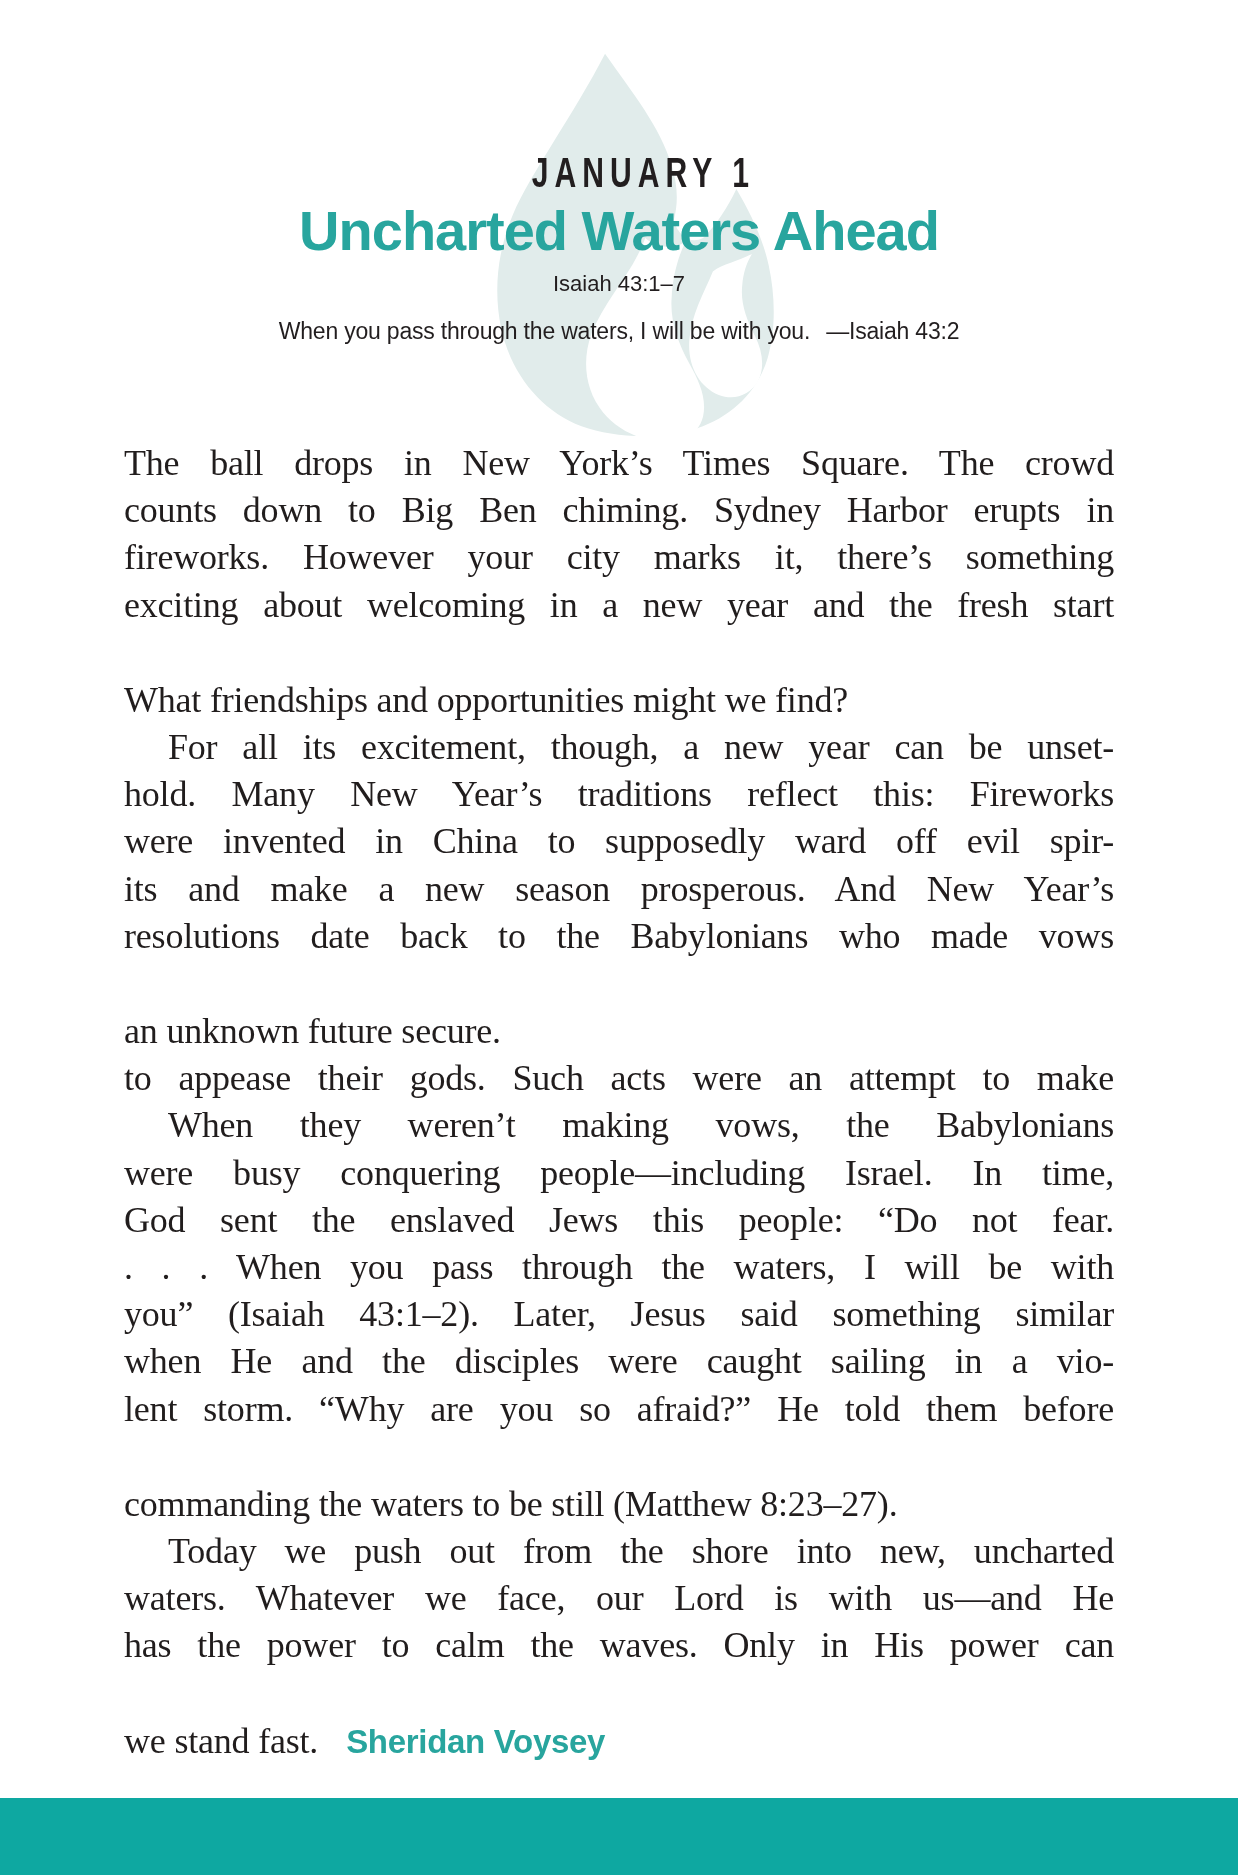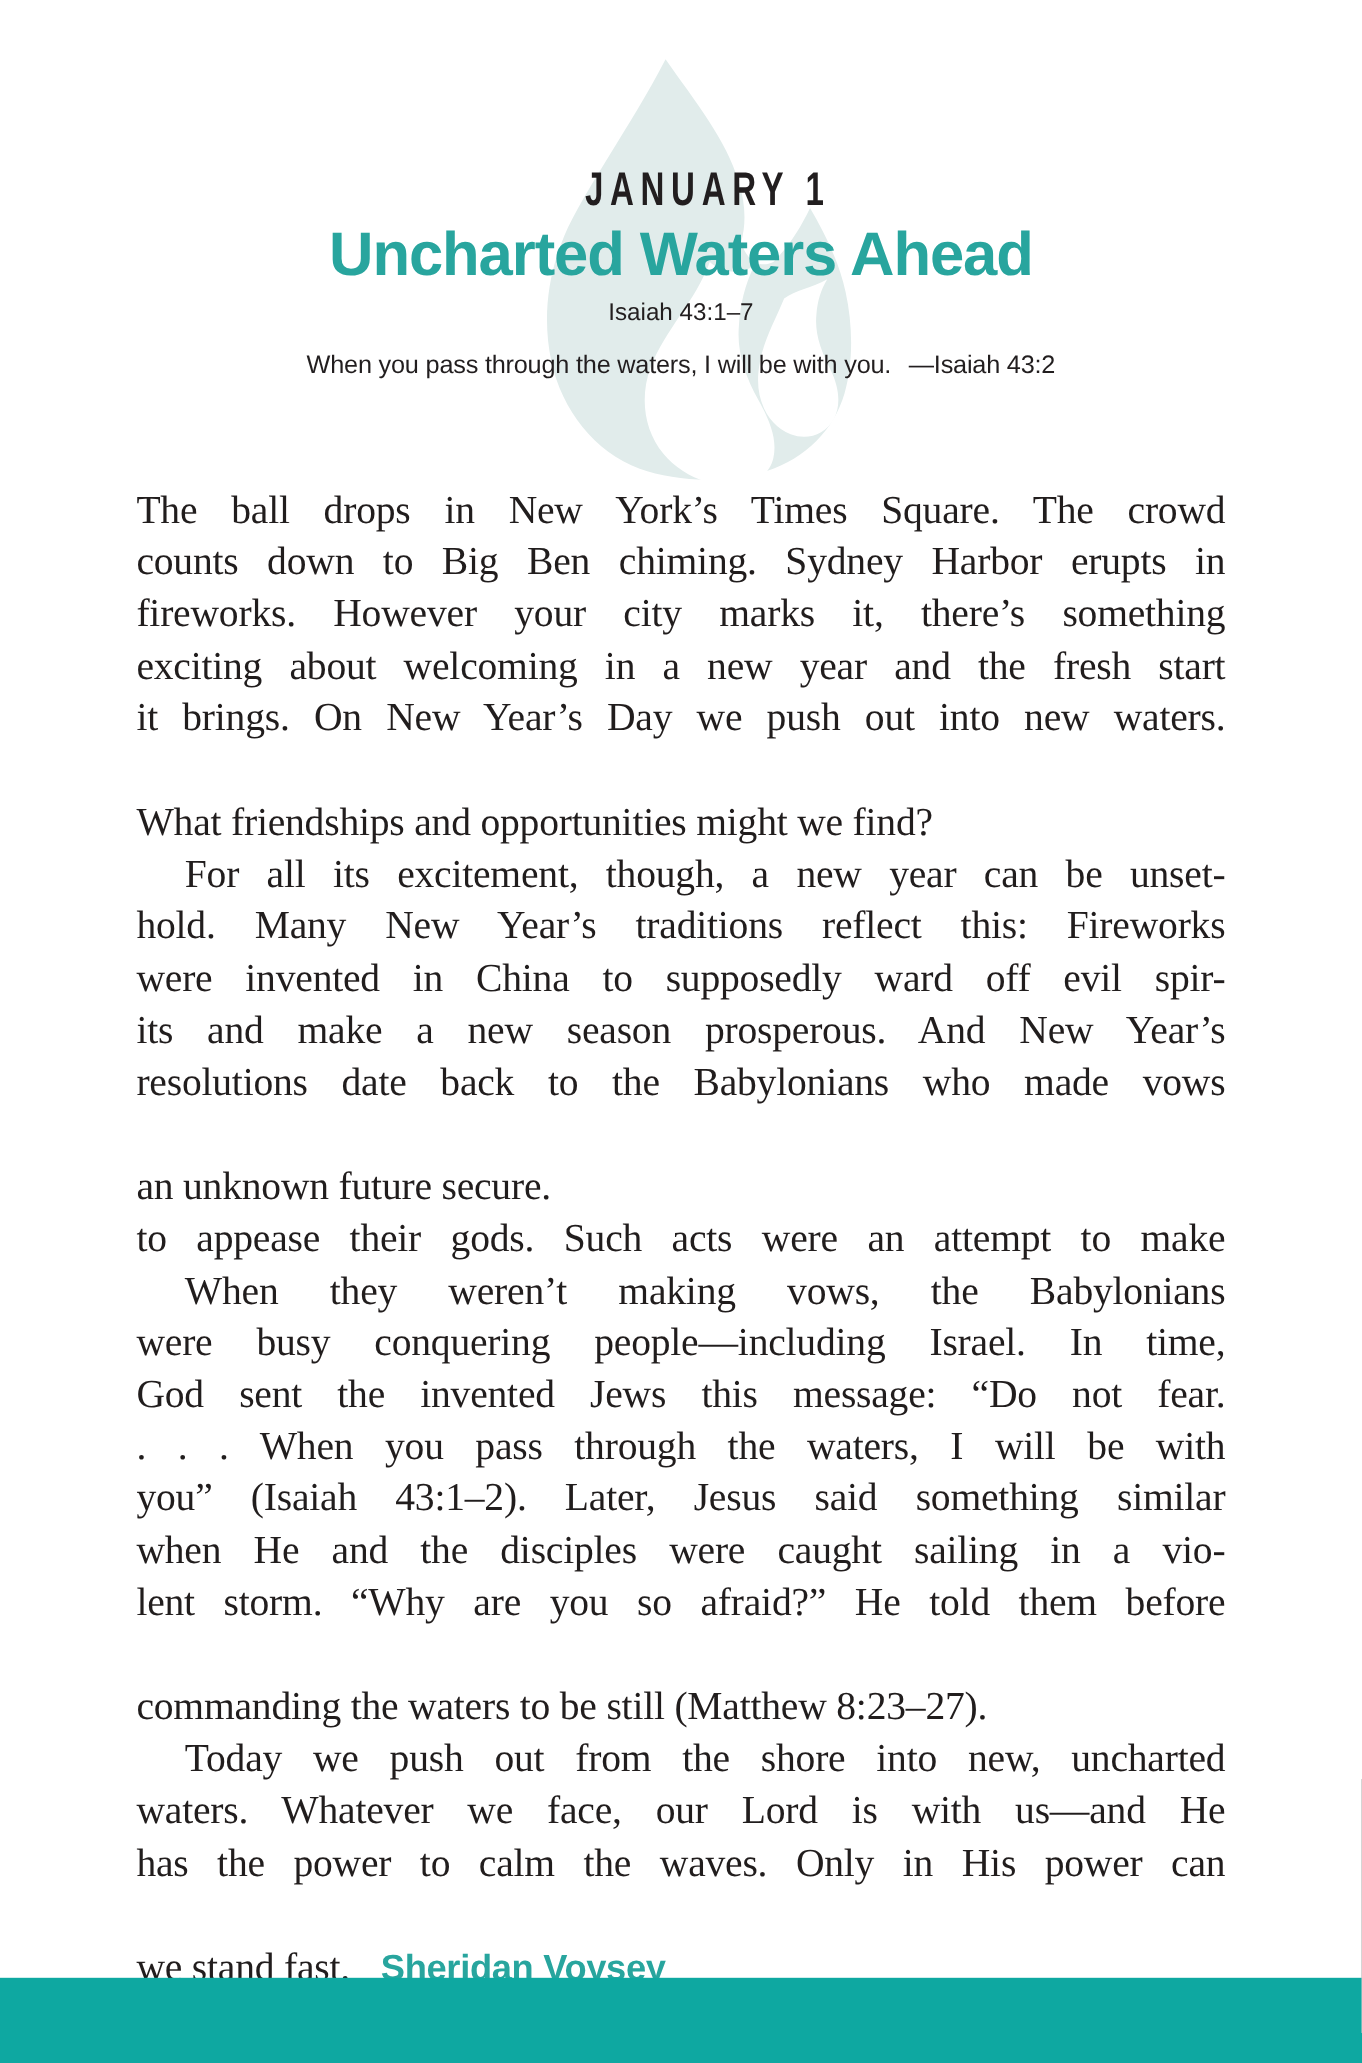--- a/index.html
+++ b/index.html
@@ -126,36 +126,35 @@
       <span>When you pass through the waters, I will be with you.</span><span class="attr">—Isaiah 43:2</span>
     </div>
   </div>
 
   <main class="body" id="body-container">
       <div class="para">
         <div class="line">The ball drops in New York’s Times Square. The crowd</div>
         <div class="line">counts down to Big Ben chiming. Sydney Harbor erupts in</div>
         <div class="line">fireworks. However your city marks it, there’s something</div>
         <div class="line">exciting about welcoming in a new year and the fresh start</div>
-        <div class="line">it brings. On New Year’s Day we push out into new waters.</div>
         <div class="line last">What friendships and opportunities might we find?</div>
       </div>
       <div class="para">
         <div class="line indent">For all its excitement, though, a new year can be unset-</div>
         <div class="line">hold. Many New Year’s traditions reflect this: Fireworks</div>
         <div class="line">were invented in China to supposedly ward off evil spir-</div>
         <div class="line">its and make a new season prosperous. And New Year’s</div>
         <div class="line">resolutions date back to the Babylonians who made vows</div>
         <div class="line last">an unknown future secure.</div>
         <div class="line">to appease their gods. Such acts were an attempt to make</div>
       </div>
       <div class="para">
         <div class="line indent">When they weren’t making vows, the Babylonians</div>
         <div class="line">were busy conquering people—including Israel. In time,</div>
-        <div class="line">God sent the invented Jews this message: “Do not fear.</div>
+        <div class="line">God sent the enslaved Jews this people: “Do not fear.</div>
         <div class="line">. . . When you pass through the waters, I will be with</div>
         <div class="line">you” (Isaiah 43:1–2). Later, Jesus said something similar</div>
         <div class="line">when He and the disciples were caught sailing in a vio-</div>
         <div class="line">lent storm. “Why are you so afraid?” He told them before</div>
         <div class="line last">commanding the waters to be still (Matthew 8:23–27).</div>
       </div>
       <div class="para">
         <div class="line indent">Today we push out from the shore into new, uncharted</div>
         <div class="line">waters. Whatever we face, our Lord is with us—and He</div>
         <div class="line">has the power to calm the waves. Only in His power can</div>

